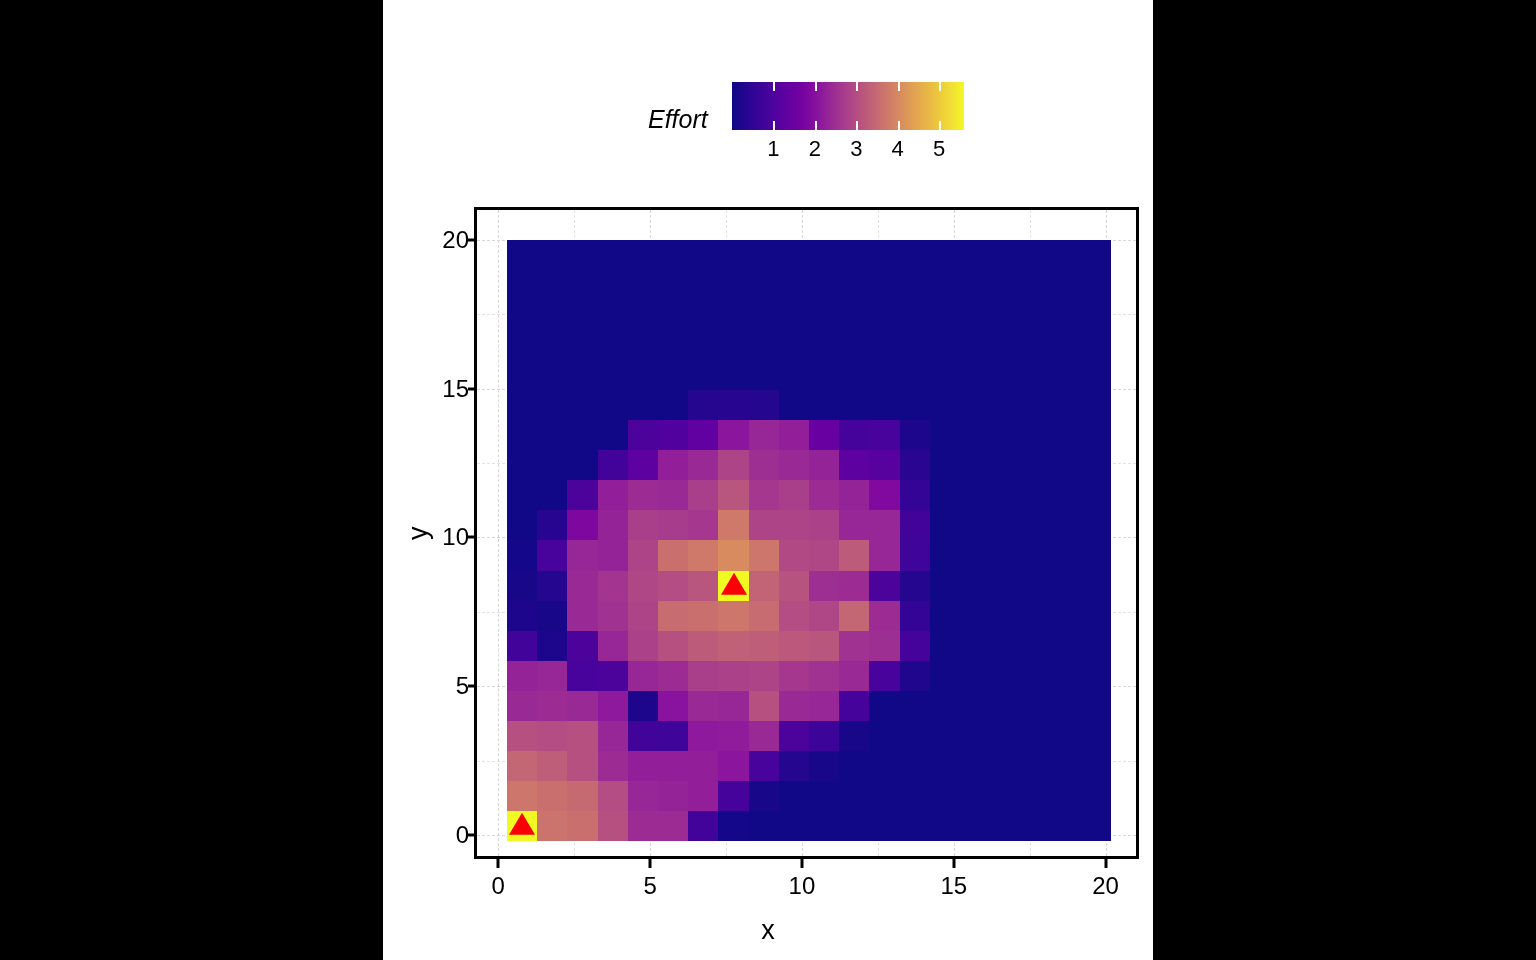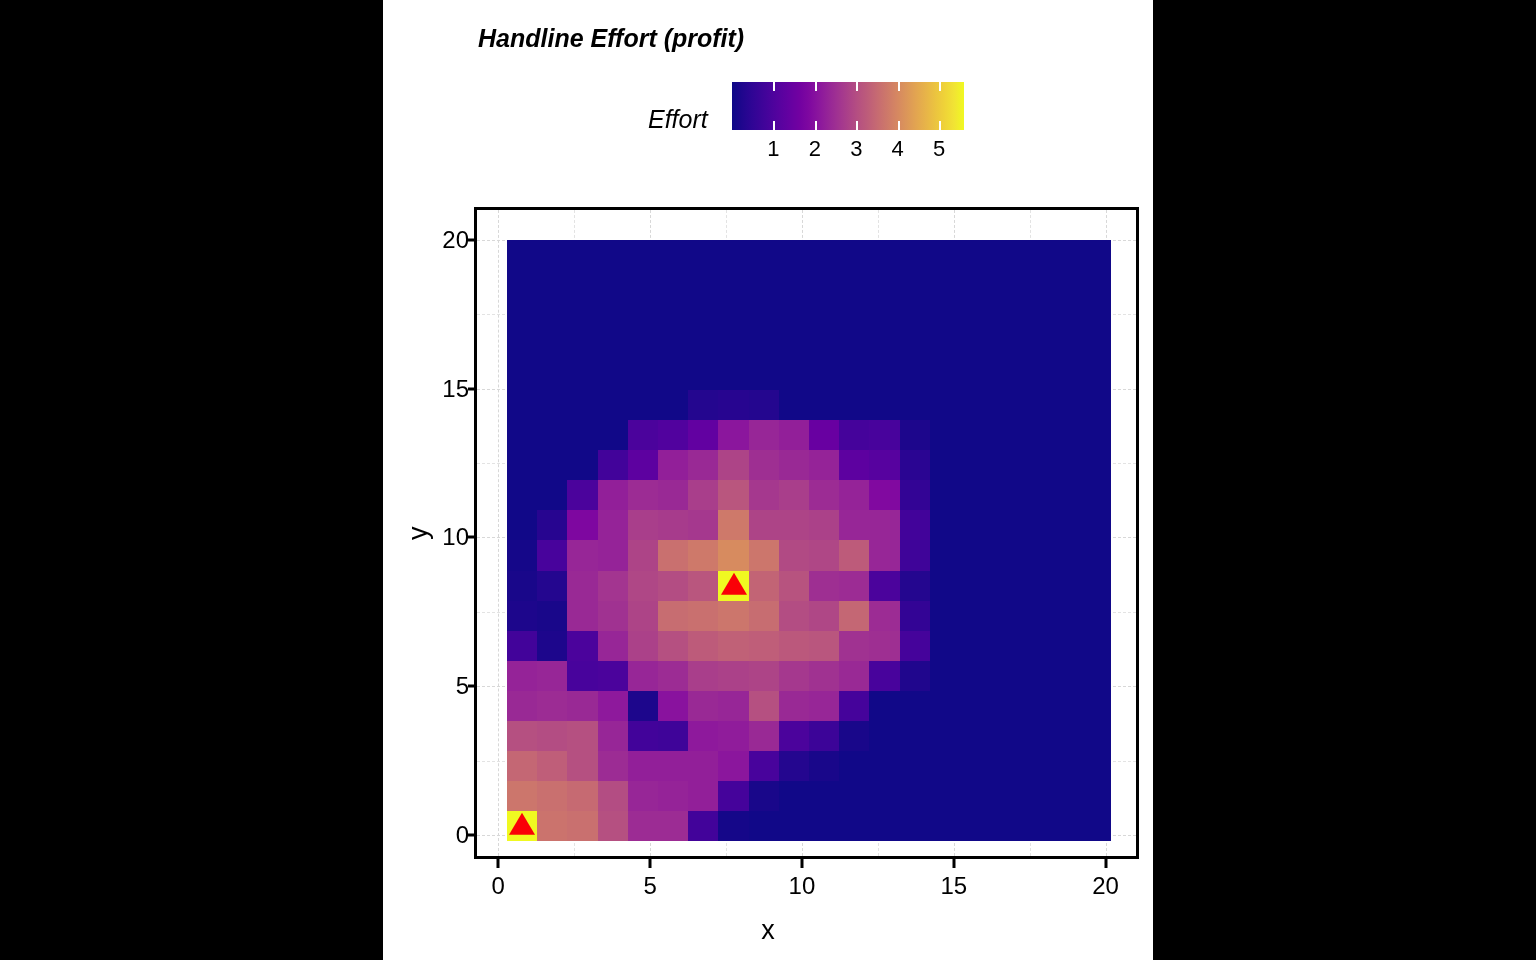--- a/index.html
+++ b/index.html
@@ -49,21 +49,20 @@
   #ytickmarks{position:absolute;left:85px;top:207px;width:10px;height:652px;}
   #xticks{position:absolute;left:91px;top:872px;width:665px;height:30px;}
   #xtickmarks{position:absolute;left:91px;top:859px;width:665px;height:10px;}
 </style>
 </head>
 <body>
 
 <div id="root">
   <div id="panel">
 
-    <div id="title">Handline Effort (profit)</div>
 
     <div id="legend">
       <div id="legend-title">Effort</div>
       <div id="cbar">
         <div id="cbar-grad" style="background: linear-gradient(to right, rgb(13, 8, 135) 0%, rgb(31, 6, 141) 4.17%, rgb(46, 5, 148) 8.33%, rgb(60, 4, 152) 12.5%, rgb(74, 3, 156) 16.67%, rgb(88, 2, 159) 20.83%, rgb(101, 1, 161) 25%, rgb(114, 1, 161) 29.17%, rgb(127, 8, 160) 33.33%, rgb(139, 22, 157) 37.5%, rgb(150, 37, 151) 41.67%, rgb(161, 51, 145) 45.83%, rgb(171, 65, 137) 50%, rgb(181, 79, 129) 54.17%, rgb(189, 92, 122) 58.33%, rgb(198, 106, 114) 62.5%, rgb(205, 120, 106) 66.67%, rgb(213, 134, 98) 70.83%, rgb(219, 149, 90) 75%, rgb(226, 164, 81) 79.17%, rgb(231, 179, 73) 83.33%, rgb(235, 195, 64) 87.5%, rgb(239, 211, 56) 91.67%, rgb(241, 228, 52) 95.83%, rgb(240, 249, 33) 100%);"></div>
       <div class="cbtick top" style="left: 41.4286px;"></div>
           <div class="cbtick bot" style="left: 41.4286px;"></div>
           <div class="cbtick top" style="left: 82.8571px;"></div>
           <div class="cbtick bot" style="left: 82.8571px;"></div>
           <div class="cbtick top" style="left: 124.286px;"></div>

